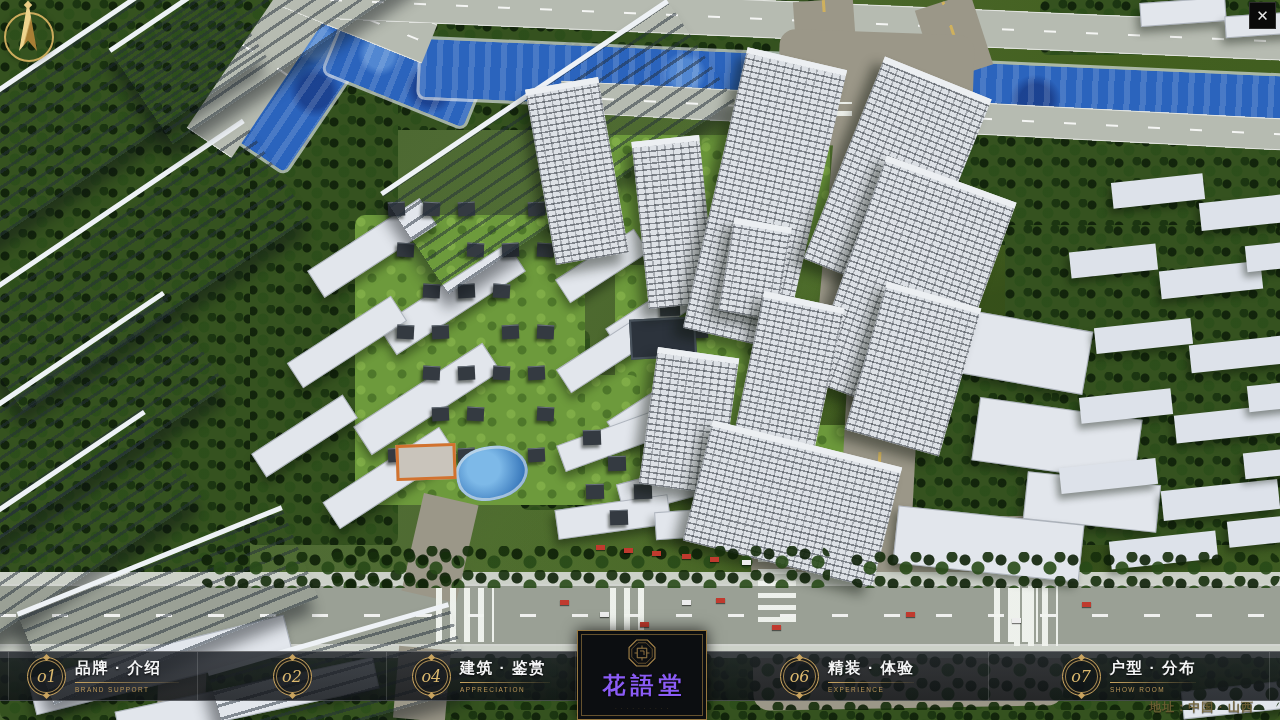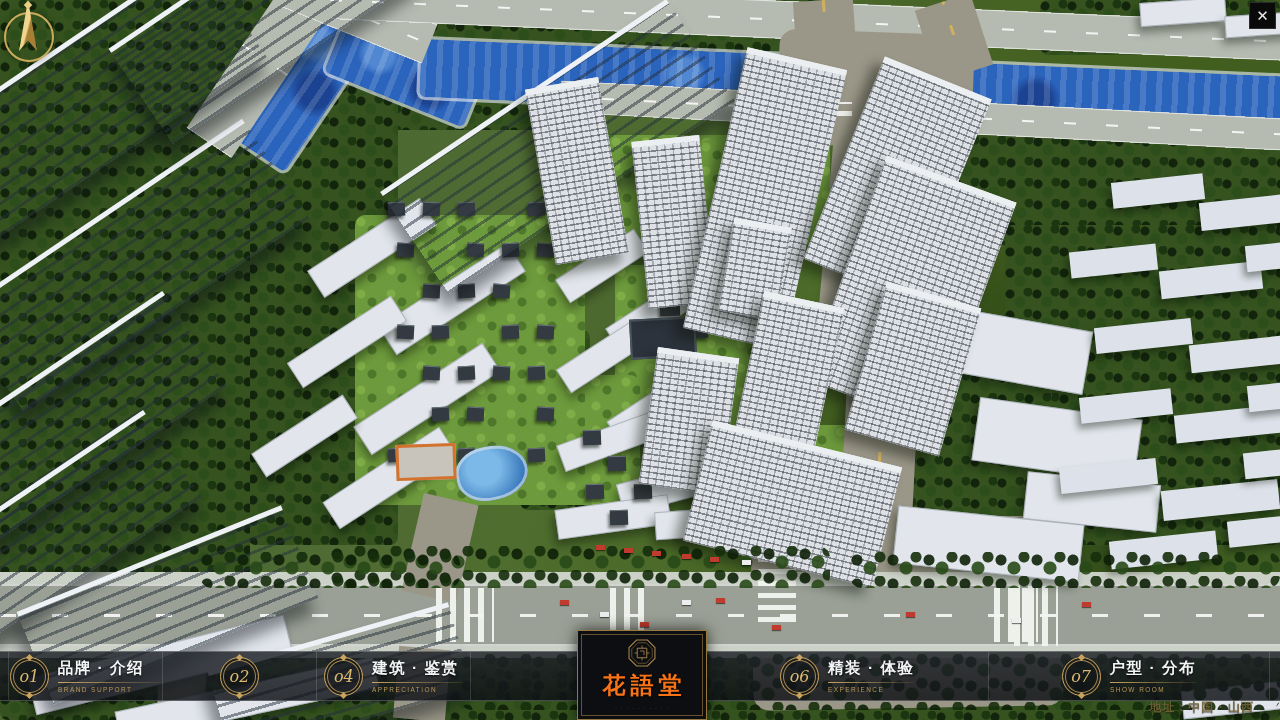--- a/index.html
+++ b/index.html
@@ -88,21 +88,21 @@
   .compass .tip{position:absolute;left:25px;top:2px;width:6px;height:6px;background:#e9cd83;transform:rotate(45deg);}
 
   .close-btn{position:absolute;top:2px;right:4px;width:25px;height:25px;z-index:40;
     background:#0a0a0a;border:1px solid #2c2c2c;color:#e9e9e9;display:flex;align-items:center;
     justify-content:center;font-size:15px;line-height:1;cursor:pointer;}
 
   .nav-bar{position:absolute;left:0;right:0;top:651px;height:48px;z-index:25;
     background:linear-gradient(180deg,rgba(32,36,42,.84),rgba(15,18,22,.84));
     border-top:1px solid rgba(255,255,255,.30);border-bottom:1px solid rgba(255,255,255,.16);}
   .nav-group{position:absolute;top:0;height:100%;display:flex;}
-  .nav-group.left{left:8px;width:463px;}
+  .nav-group.left{left:8px;width:568px;}
   .nav-group.right{left:706px;width:564px;}
   .nav-item{flex:1;display:flex;align-items:center;justify-content:center;gap:9px;
     border-right:1px solid rgba(255,255,255,.15);cursor:pointer;}
   .nav-group .nav-item:first-child{border-left:1px solid rgba(255,255,255,.15);}
   .badge{position:relative;width:37px;height:37px;border-radius:50%;flex:0 0 auto;
     border:1px solid #caa45f;background:rgba(14,18,22,.55);
     box-shadow:inset 0 0 0 2px rgba(12,15,18,.9), inset 0 0 0 3px rgba(201,164,95,.8);
     display:flex;align-items:center;justify-content:center;}
   .badge::before,.badge::after{content:"";position:absolute;left:calc(50% - 2.5px);width:5px;height:5px;
     background:#caa45f;transform:rotate(45deg);}
@@ -112,21 +112,21 @@
   .nav-zh{color:#f4f5f6;font-size:15.5px;font-weight:bold;letter-spacing:1.5px;white-space:nowrap;
     text-shadow:0 1px 2px rgba(0,0,0,.8);}
   .nav-line{height:1px;margin:3px 0 2px;background:linear-gradient(90deg,#c9a45f,rgba(201,164,95,.1));}
   .nav-en{color:#bb9759;font-size:9px;letter-spacing:2px;white-space:nowrap;
     transform:scale(.72);transform-origin:left center;}
 
   .logo-panel{position:absolute;left:577px;top:630px;width:128px;height:88px;z-index:30;
     background:#0c0e11;border:1px solid #97783f;
     box-shadow:inset 0 0 0 3px #0c0e11, inset 0 0 0 4px rgba(151,120,63,.65), 0 0 14px rgba(0,0,0,.7);
     display:flex;flex-direction:column;align-items:center;justify-content:center;gap:2px;cursor:pointer;}
-  .logo-title{font-family:"DejaVu Serif",serif;color:#f97316;font-size:23px;font-weight:bold;
+  .logo-title{font-family:"DejaVu Serif",serif;color:#8b5cf6;font-size:23px;font-weight:bold;
     letter-spacing:5px;padding-left:5px;text-shadow:0 1px 2px rgba(0,0,0,.9);}
   .logo-cap{color:#6e5b30;font-size:9px;letter-spacing:2px;transform:scale(.6);}
 
   .address{position:absolute;right:26px;top:699px;z-index:26;font-size:12px;font-weight:bold;
     color:#6e5f33;letter-spacing:1px;text-shadow:0 1px 1px rgba(0,0,0,.6);opacity:.92;}
 </style>
 </head>
 <body>
 
 <div id="stage">

